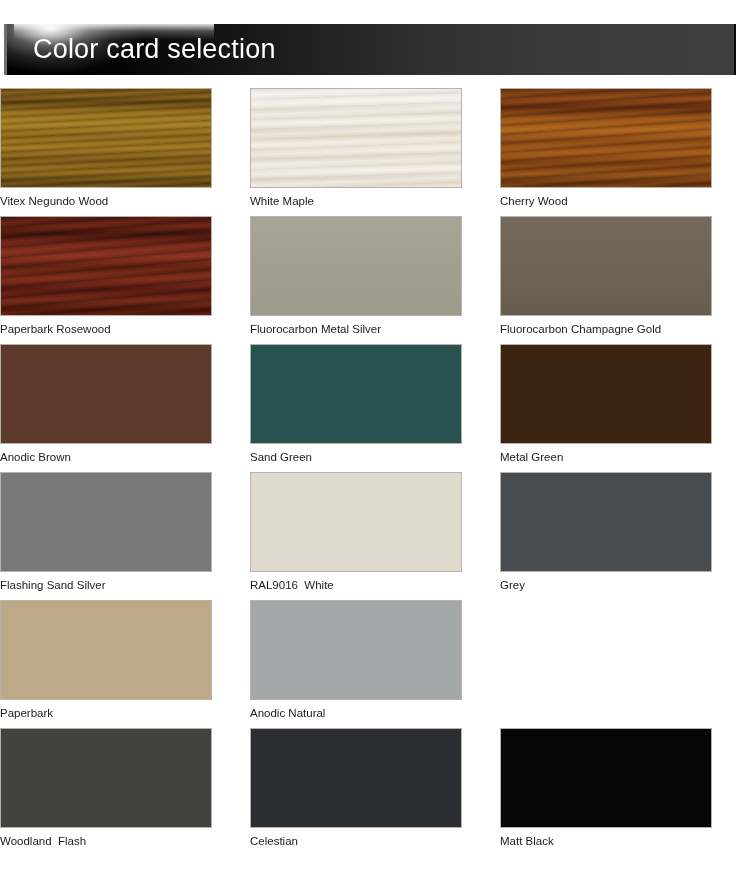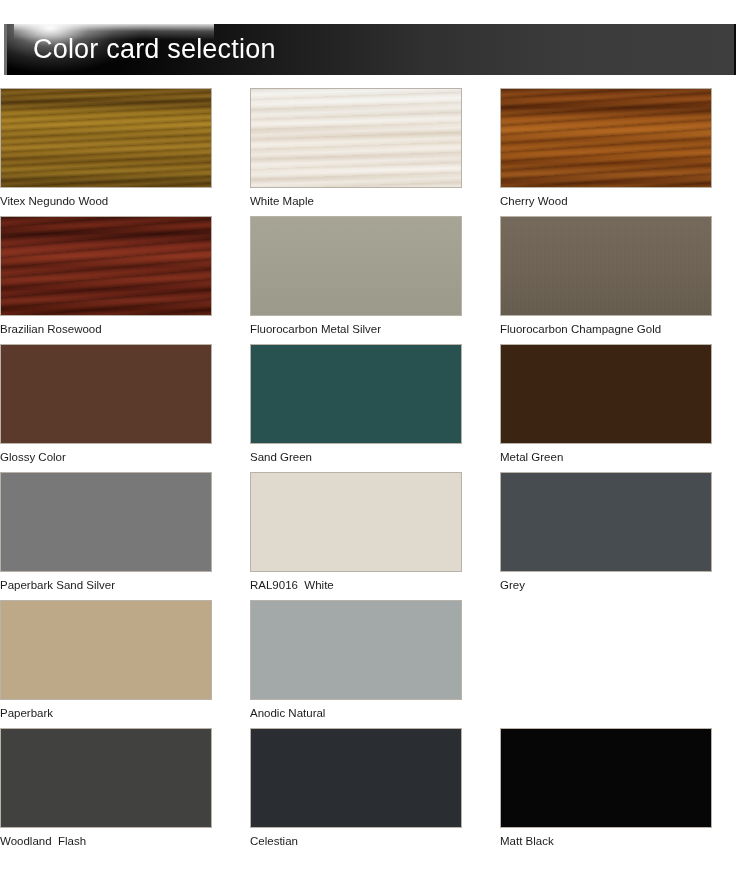--- a/index.html
+++ b/index.html
@@ -221,53 +221,53 @@
             <div class="tex tex-cherry"></div>
           </div>
           <div class="caption">Cherry Wood</div>
         </div>
       </div>
       <div class="row">
         <div class="cell">
           <div class="swatch" style="background: rgb(95, 32, 19);">
             <div class="tex tex-rosewood"></div>
           </div>
-          <div class="caption">Brazilian Rosewood</div>
+          <div class="caption">Paperbark Rosewood</div>
         </div>
         <div class="cell">
           <div class="swatch" style="background: rgb(165, 163, 148);">
             <div class="tex tex-flashsilver"></div>
           </div>
           <div class="caption">Fluorocarbon Metal Silver</div>
         </div>
         <div class="cell">
           <div class="swatch" style="background: rgb(110, 99, 84);">
             <div class="tex tex-champagne"></div>
           </div>
           <div class="caption">Fluorocarbon Champagne Gold</div>
         </div>
       </div>
       <div class="row">
         <div class="cell">
           <div class="swatch" style="background: rgb(91, 58, 44);"></div>
-          <div class="caption">Glossy Color</div>
+          <div class="caption">Anodic Brown</div>
         </div>
         <div class="cell">
           <div class="swatch" style="background: rgb(39, 82, 79);"></div>
           <div class="caption">Sand Green</div>
         </div>
         <div class="cell">
           <div class="swatch" style="background: rgb(59, 37, 18);"></div>
           <div class="caption">Metal Green</div>
         </div>
       </div>
       <div class="row">
         <div class="cell">
           <div class="swatch" style="background: rgb(120, 120, 120);"></div>
-          <div class="caption">Paperbark Sand Silver</div>
+          <div class="caption">Flashing Sand Silver</div>
         </div>
         <div class="cell">
           <div class="swatch" style="background: rgb(224, 218, 206);"></div>
           <div class="caption">RAL9016  White</div>
         </div>
         <div class="cell">
           <div class="swatch" style="background: rgb(70, 76, 80);"></div>
           <div class="caption">Grey</div>
         </div>
       </div>

